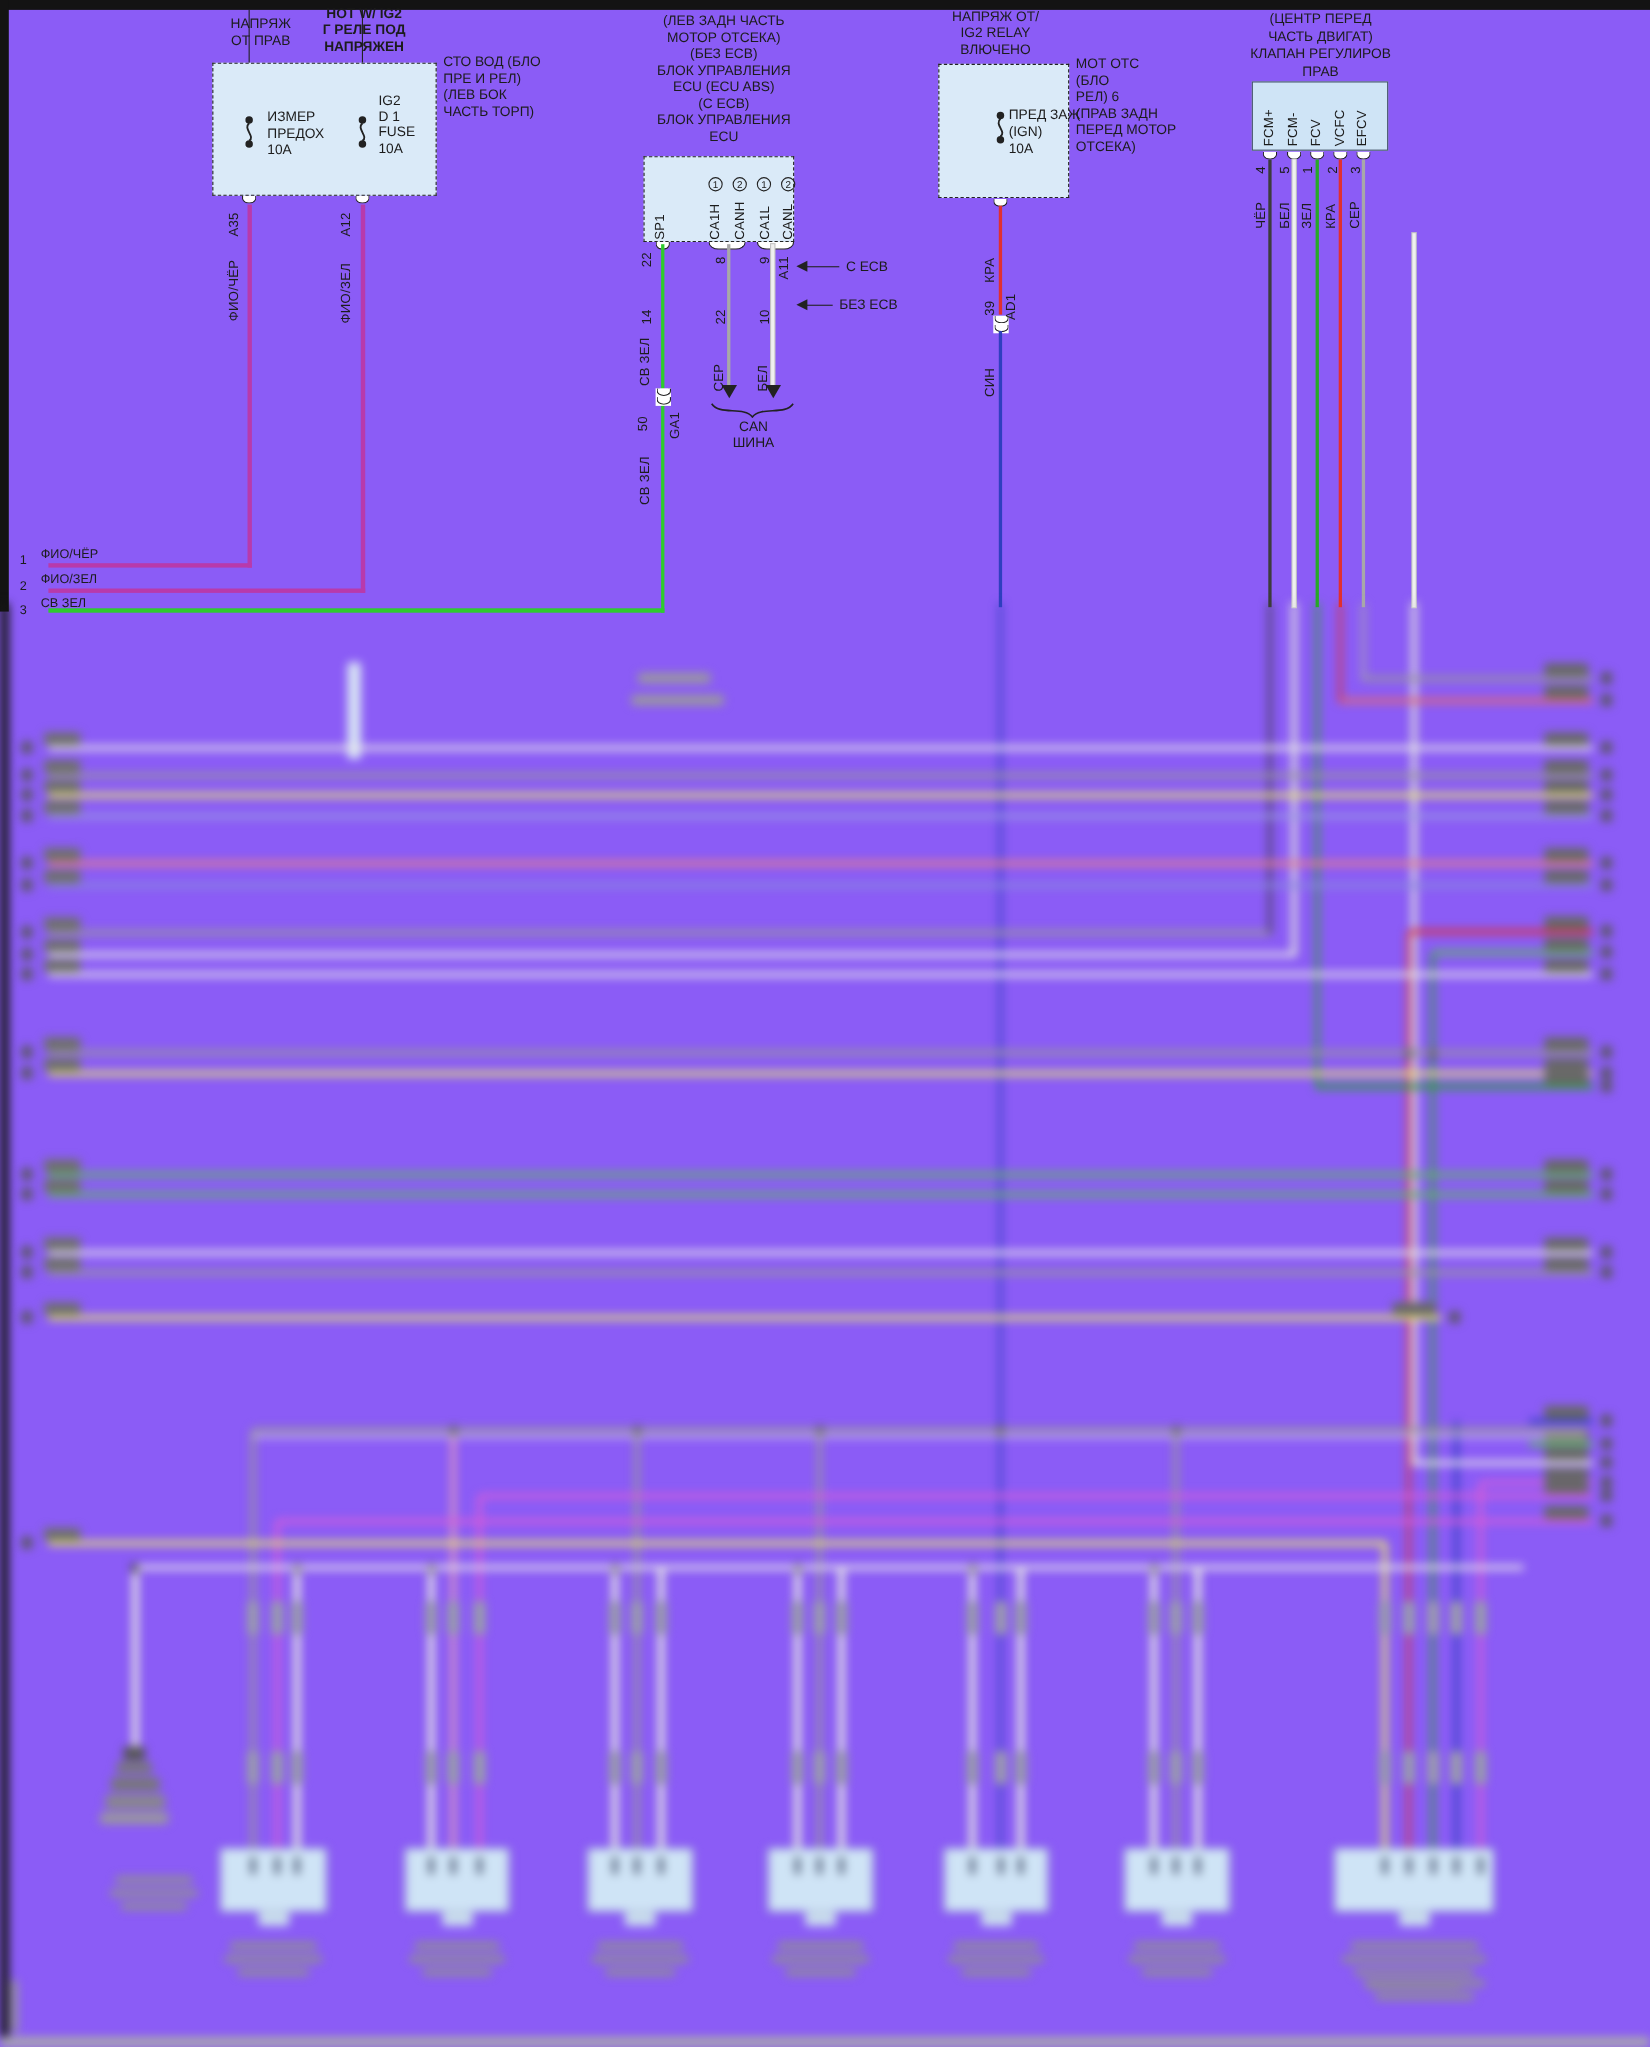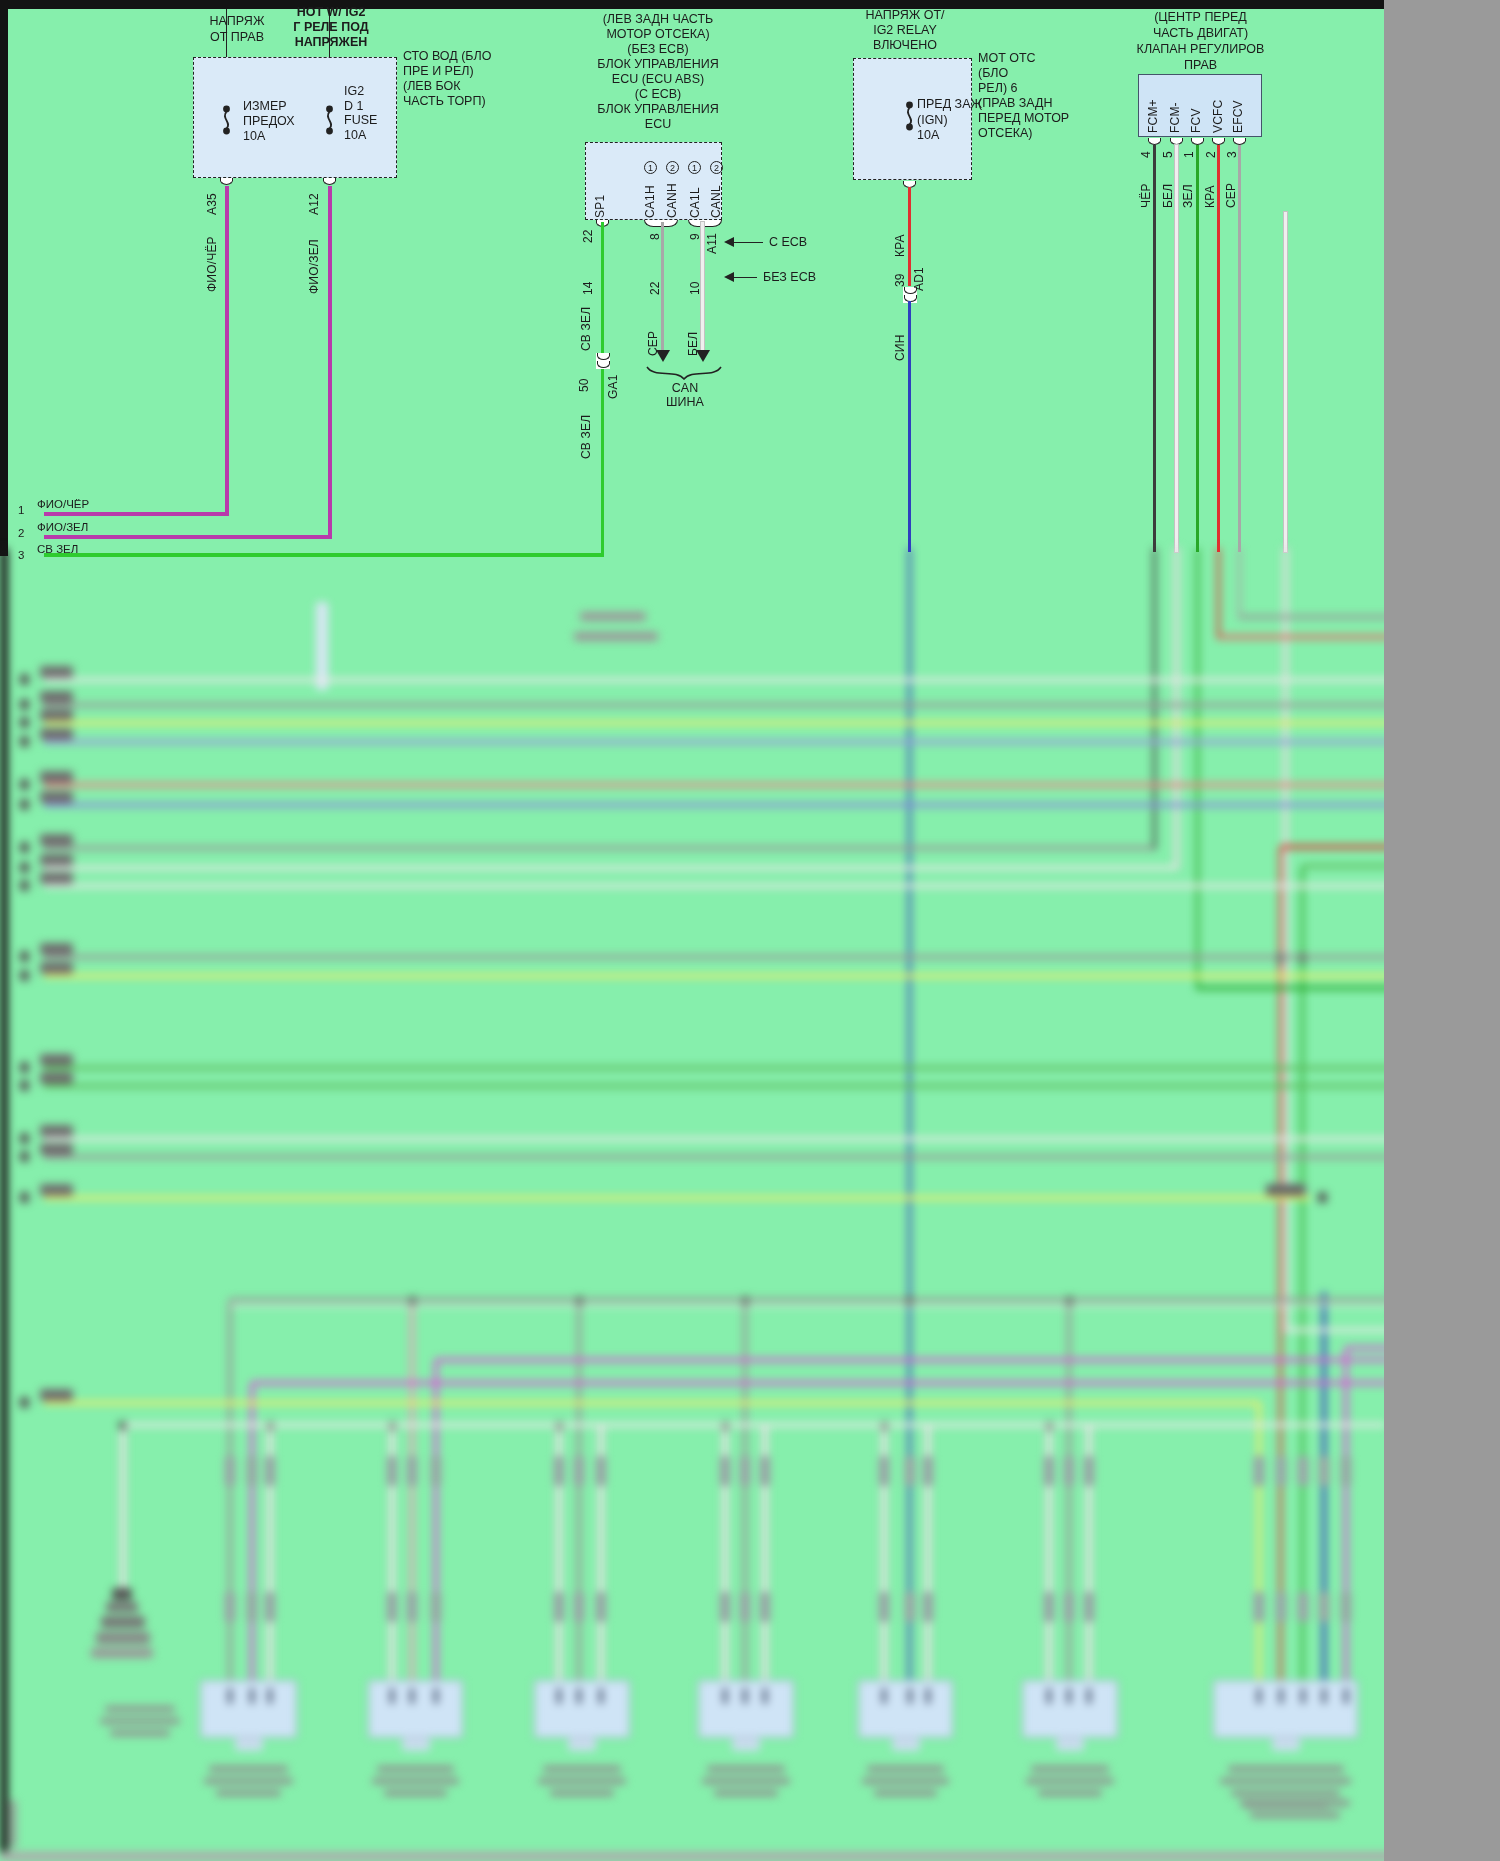--- a/index.html
+++ b/index.html
@@ -1,16 +1,16 @@
 <!DOCTYPE html>
 <html><head>
 <meta charset="utf-8">
 <style>
   html,body{margin:0;padding:0;background:#9a9a9a;}
-  #page{position:relative;width:1384px;height:1861px;background:#86efac;overflow:hidden;
+  #page{position:relative;width:1500px;height:1861px;background:#8b5cf6;overflow:hidden;
         font-family:"Liberation Sans","DejaVu Sans",sans-serif;color:#1c1c1c;}
   .abs{position:absolute;}
   .txt{position:absolute;font-size:12.5px;line-height:15px;color:#1c1c1c;}
   .txt div{white-space:nowrap;}
   .ctr{text-align:center;}
   .vt{position:absolute;transform-origin:0 0;transform:rotate(-90deg);font-size:12px;
       white-space:nowrap;letter-spacing:.2px;}
   .dashbox{position:absolute;border:1.6px dashed #222;background:#daeaf8;box-sizing:border-box;}
   .solidbox{position:absolute;border:1.5px solid #44546a;background:#cfe4f6;box-sizing:border-box;}
   .cup{position:absolute;height:7px;border:1.5px solid #222;border-top:none;

